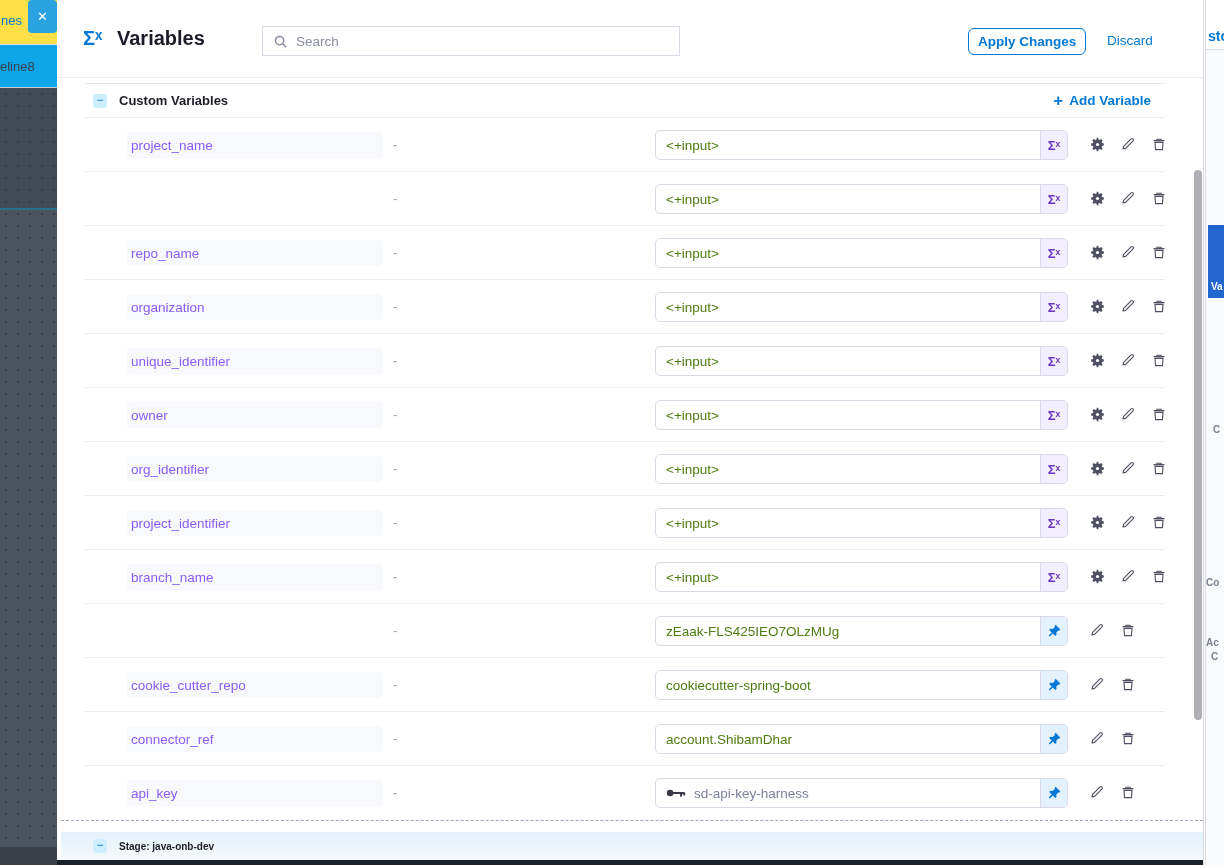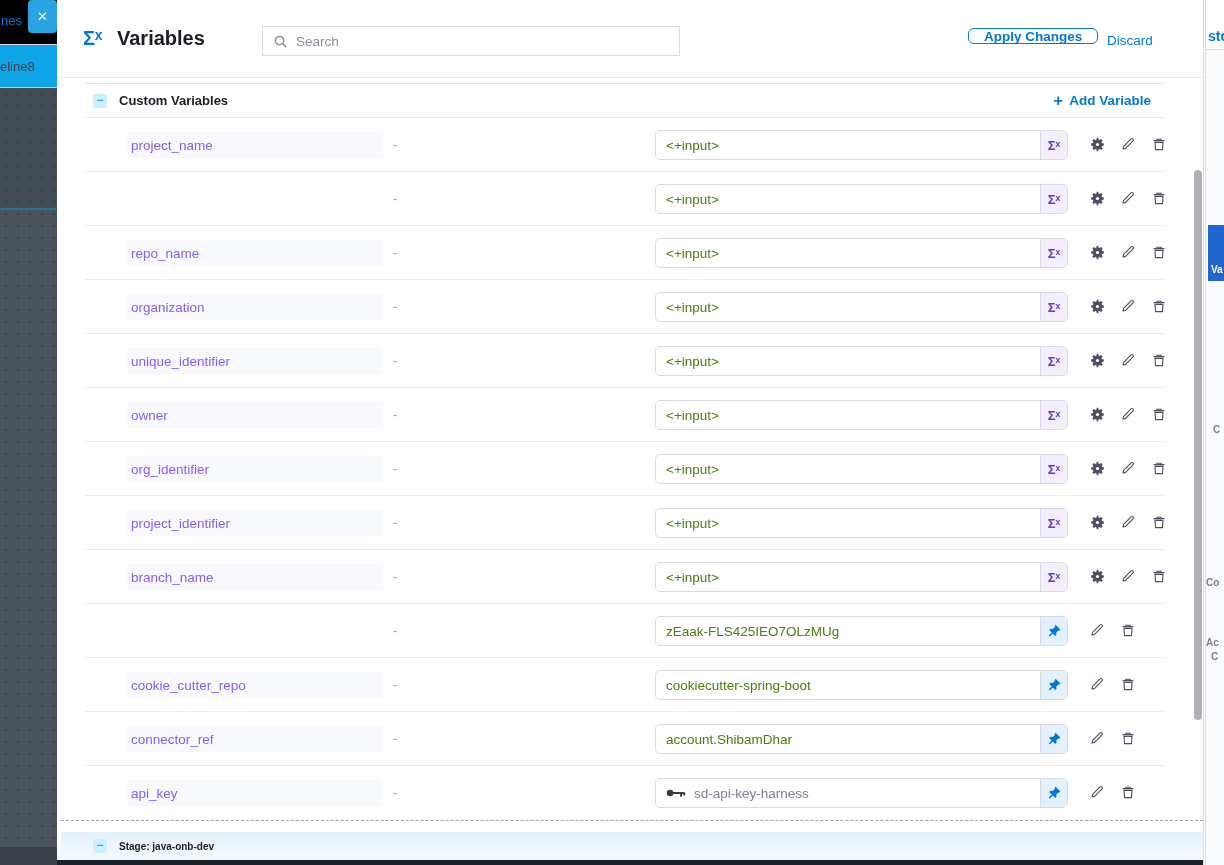--- a/index.html
+++ b/index.html
@@ -1,59 +1,59 @@
 <!DOCTYPE html>
 <html><head>
 <meta charset="utf-8">
 <style>
   * { margin:0; padding:0; box-sizing:border-box; }
   html,body { width:1224px; height:865px; overflow:hidden; background:#fff;
     font-family:"Liberation Sans", sans-serif; position:relative; }
 
   
   .canvas-left { position:absolute; left:0; top:0; width:57px; height:865px; overflow:hidden; }
-  .crumb-area { height:45px; background:#000000; position:relative; border-bottom:1px solid #dfe1e6; }
+  .crumb-area { height:45px; background:#fde047; position:relative; border-bottom:1px solid #dfe1e6; }
   .crumb-text { position:absolute; left:1px; top:13px; color:#0278d5; font-size:13px; white-space:nowrap; }
   .close-btn { position:absolute; left:28px; top:0; width:29px; height:33px; background:#2aa3e0;
     color:#fff; border:none; border-radius:4px; font-size:13px; display:flex; align-items:center;
     justify-content:center; cursor:pointer; }
   .tab-strip { height:43px; background:#0ea5e9; border-bottom:1px solid #cdd1d7; position:relative; }
   .tab-text { position:absolute; left:0; top:14px; font-size:13px; color:#3a3f48; white-space:nowrap; }
   .canvas-dots { height:777px; position:relative; background-color:#4b535c;
     background-image:radial-gradient(circle, #39414a 1.3px, transparent 1.4px); background-size:12px 12px; }
   .zone-top { position:absolute; top:0; left:0; right:0; height:120px; background:rgba(28,36,44,0.18); }
   .zone-line { position:absolute; top:120px; left:0; right:0; height:2px; background:#27718f; }
   .zone-bottom { position:absolute; bottom:0; left:0; right:0; height:18px; background:#3a4149; }
 
   
   .canvas-right { position:absolute; left:1205px; top:0; width:19px; height:865px;
     border-left:1px solid #dcdde2; background:#fafbfc; overflow:hidden; }
   .right-top { height:50px; background:#fff; border-bottom:1px solid #d9dae5; position:relative; }
   .right-top-text { position:absolute; left:2px; top:28px; color:#0278d5; font-weight:700;
     font-size:14px; white-space:nowrap; }
-  .right-tab { position:absolute; left:2px; top:225px; width:17px; height:56px; background:#2166cf;
+  .right-tab { position:absolute; left:2px; top:225px; width:17px; height:73px; background:#2166cf;
     overflow:hidden; cursor:pointer; }
   .right-tab span { position:absolute; bottom:6px; left:3px; color:#fff; font-size:10px; font-weight:700; }
   .right-frag { position:absolute; color:#7d7f90; font-size:10px; font-weight:700; white-space:nowrap; }
 
   
   .drawer { position:absolute; left:57px; top:0; width:1147px; height:865px; background:#fff;
     border-right:1px solid #dcdde2; overflow:hidden; }
   .drawer-header { position:absolute; top:0; left:0; right:0; height:78px; background:#fff;
     border-bottom:1px solid #ebebf1; z-index:3; }
   .sigma-badge { position:absolute; left:26px; top:27px; font-size:20px; font-weight:700; color:#0278d5; }
   .panel-title { position:absolute; left:60px; top:27px; font-size:20px; font-weight:700; color:#1c1c28; }
   .search-box { position:absolute; left:205px; top:26px; width:418px; height:30px;
     border:1px solid #d9dae5; border-radius:0; background:#fff; display:flex; align-items:center;
     padding:0 10px; gap:8px; }
   .search-box svg { flex:none; }
   .search-box input { border:none; outline:none; flex:1; font-size:13.5px; color:#22262e;
     font-family:"Liberation Sans", sans-serif; background:transparent; }
   .search-box input::placeholder { color:#8a8da1; }
-  .apply-btn { position:absolute; left:911px; top:28px; height:16px; padding:0 15px;
+  .apply-btn { position:absolute; left:911px; top:28px; height:27px; padding:0 9px;
     border:1px solid #0278d5; border-radius:6px; background:#fff; color:#0278d5; font-size:13.5px;
     font-weight:600; cursor:pointer; font-family:"Liberation Sans", sans-serif; }
   .discard-btn { position:absolute; left:1050px; top:33px; background:none; border:none;
     color:#0278d5; font-size:13.5px; cursor:pointer; font-family:"Liberation Sans", sans-serif; }
 
   
   .list { position:absolute; left:28px; top:83px; width:1080px; border-top:1px solid #e4e5ec; }
   .section-head { height:34px; border-bottom:1px solid #ebebf1; display:flex; align-items:center; }
   .minus-box { width:14px; height:14px; background:#cdeffd; border-radius:3px; color:#0278d5;
     font-size:12px; line-height:13px; text-align:center; margin-left:8px; cursor:pointer; flex:none; }

